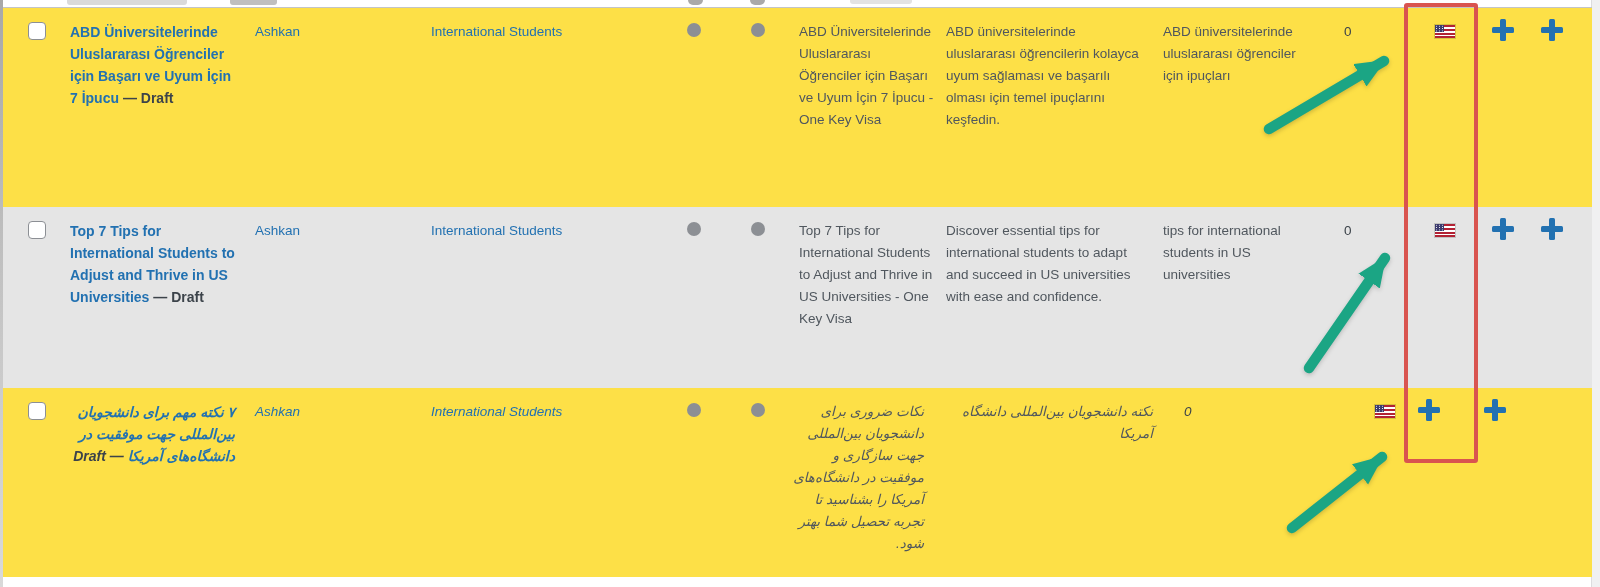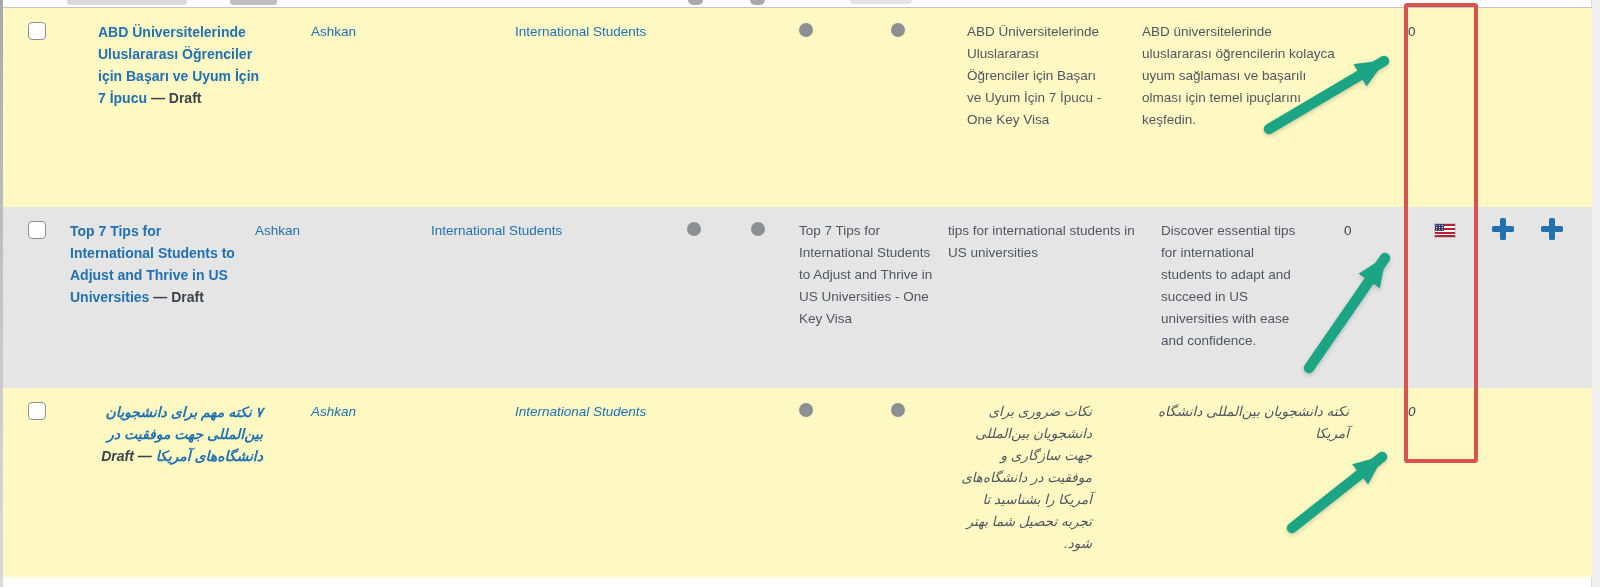--- a/index.html
+++ b/index.html
@@ -20,21 +20,21 @@
   .remnant.r-b{left:230px;width:47px;height:5px;background:#bfbfbf;}
   .remnant.r-c{left:850px;width:62px;height:4px;background:#e3e3e3;}
   .remnant.r-d{left:688px;width:15px;height:5px;background:#a9a9a9;border-radius:0 0 7px 7px;}
   .remnant.r-e{left:750px;width:15px;height:5px;background:#a9a9a9;border-radius:0 0 7px 7px;}
 
   .table{position:absolute;left:0;top:7px;width:1592px;background:#fff;
     border-top:1px solid #c3c4c7;z-index:2;}
   .row{display:grid;
     grid-template-columns:60px 185px 176px 241px 64px 63px 155px 215px 160px 60px 100px 48px 65px;
     align-items:start;}
-  .row.alt{background:#fef9c3;gap:28px;}
+  .row.alt{background:#fde047;}
   .row.h1{height:199px;}
   .row.h2{height:181px;background:#e5e5e5;}
   .row.h3{height:189px;font-style:italic;}
 
   .cell{padding:13px 10px 0 10px;box-sizing:border-box;font-size:13.5px;
     line-height:22px;color:#50575e;}
   .c-cb{padding:14px 0 0 28px;}
   .checkbox{display:inline-block;width:18px;height:18px;background:#fff;
     border:1px solid #8c8f94;border-radius:4px;box-sizing:border-box;cursor:pointer;}
   .c-title{font-size:14px;line-height:22px;}
@@ -95,20 +95,21 @@
         <a class="rowlink">International Students</a>
       </div>
       <div class="cell c-dot">
         <span class="dot"></span>
       </div>
       <div class="cell c-dot">
         <span class="dot"></span>
       </div>
       <div class="cell" dir="ltr">ABD Üniversitelerinde Uluslararası Öğrenciler için Başarı ve Uyum İçin 7 İpucu - One Key Visa</div>
       <div class="cell c-seodesc" dir="ltr">ABD üniversitelerinde uluslararası öğrencilerin kolayca uyum sağlaması ve başarılı olması için temel ipuçlarını keşfedin.</div>
+      <div class="cell c-kw" dir="ltr">ABD üniversitelerinde uluslararası öğrenciler için ipuçları</div>
       <div class="cell c-count">0</div>
       <div class="cell c-flag">
         <span class="flag"><span class="canton"></span></span>
       </div>
       <div class="cell c-plus">
         <span class="plus"></span>
       </div>
       <div class="cell c-plus last">
         <span class="plus"></span>
       </div>
@@ -128,22 +129,22 @@
       <div class="cell">
         <a class="rowlink">International Students</a>
       </div>
       <div class="cell c-dot">
         <span class="dot"></span>
       </div>
       <div class="cell c-dot">
         <span class="dot"></span>
       </div>
       <div class="cell" dir="ltr">Top 7 Tips for International Students to Adjust and Thrive in US Universities - One Key Visa</div>
+      <div class="cell c-seodesc" dir="ltr">Discover essential tips for international students to adapt and succeed in US universities with ease and confidence.</div>
       <div class="cell c-kw" dir="ltr">tips for international students in US universities</div>
-      <div class="cell c-seodesc" dir="ltr">Discover essential tips for international students to adapt and succeed in US universities with ease and confidence.</div>
       <div class="cell c-count">0</div>
       <div class="cell c-flag">
         <span class="flag"><span class="canton"></span></span>
       </div>
       <div class="cell c-plus">
         <span class="plus"></span>
       </div>
       <div class="cell c-plus last">
         <span class="plus"></span>
       </div>

